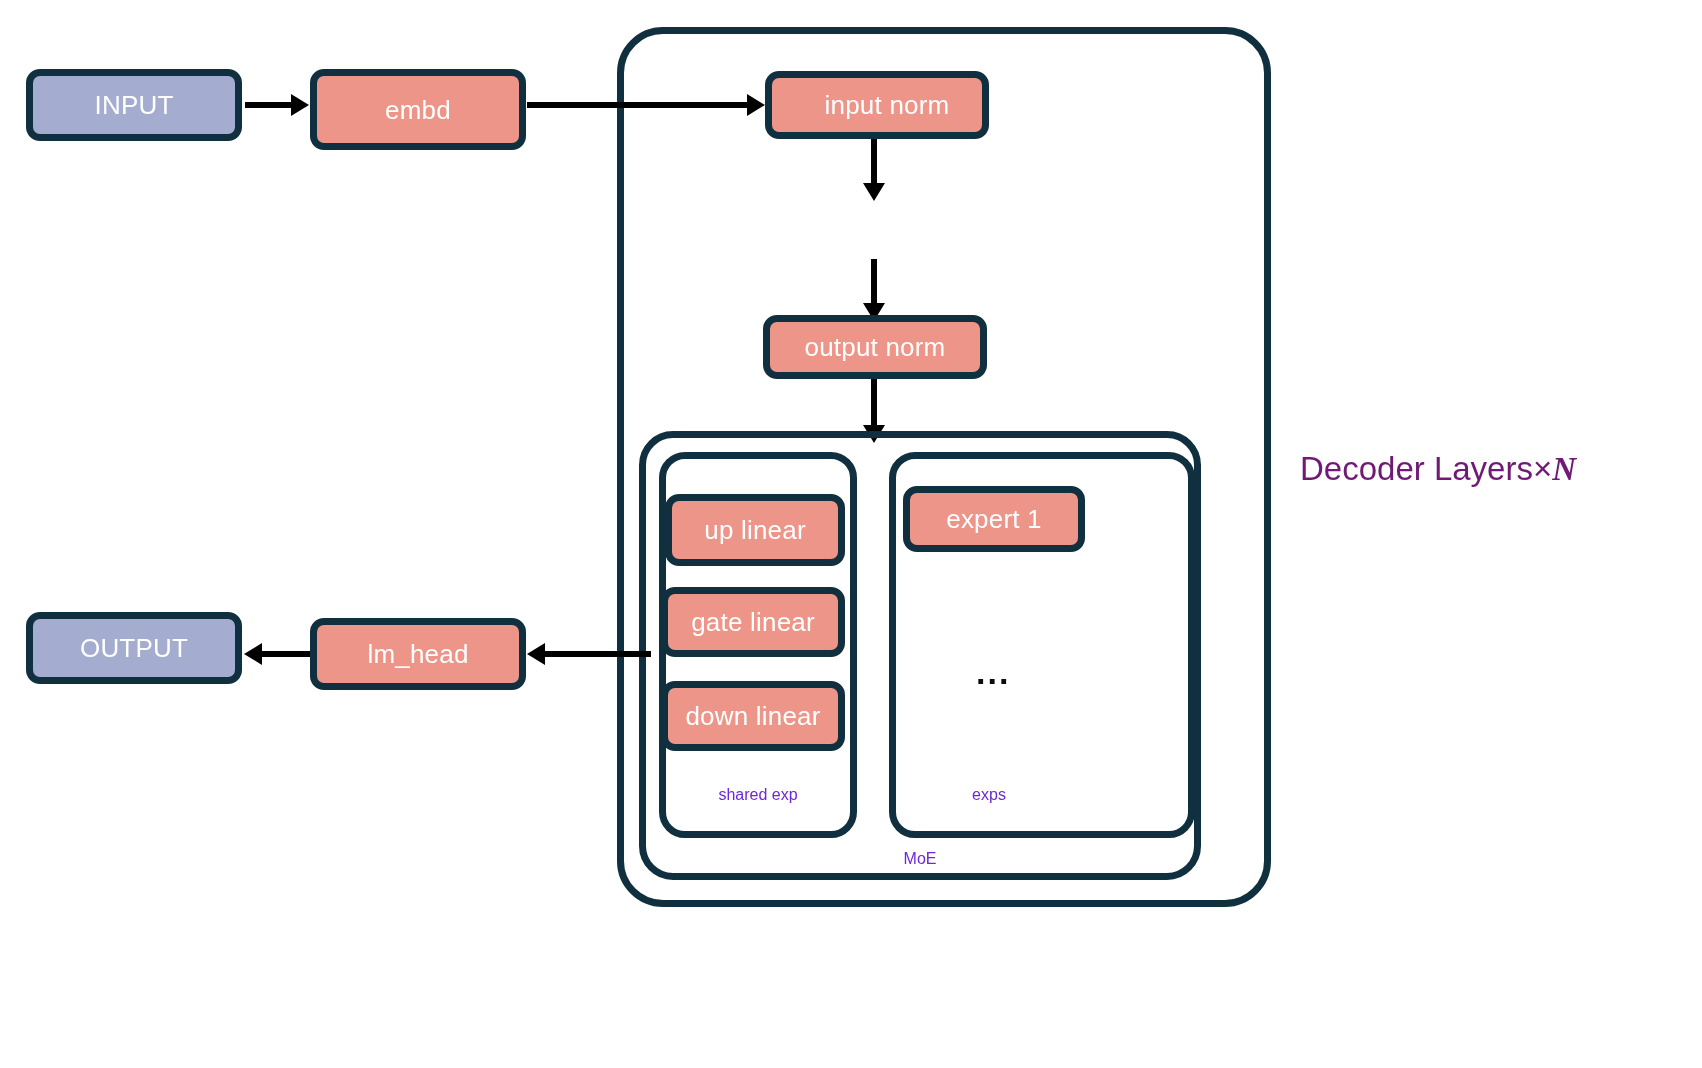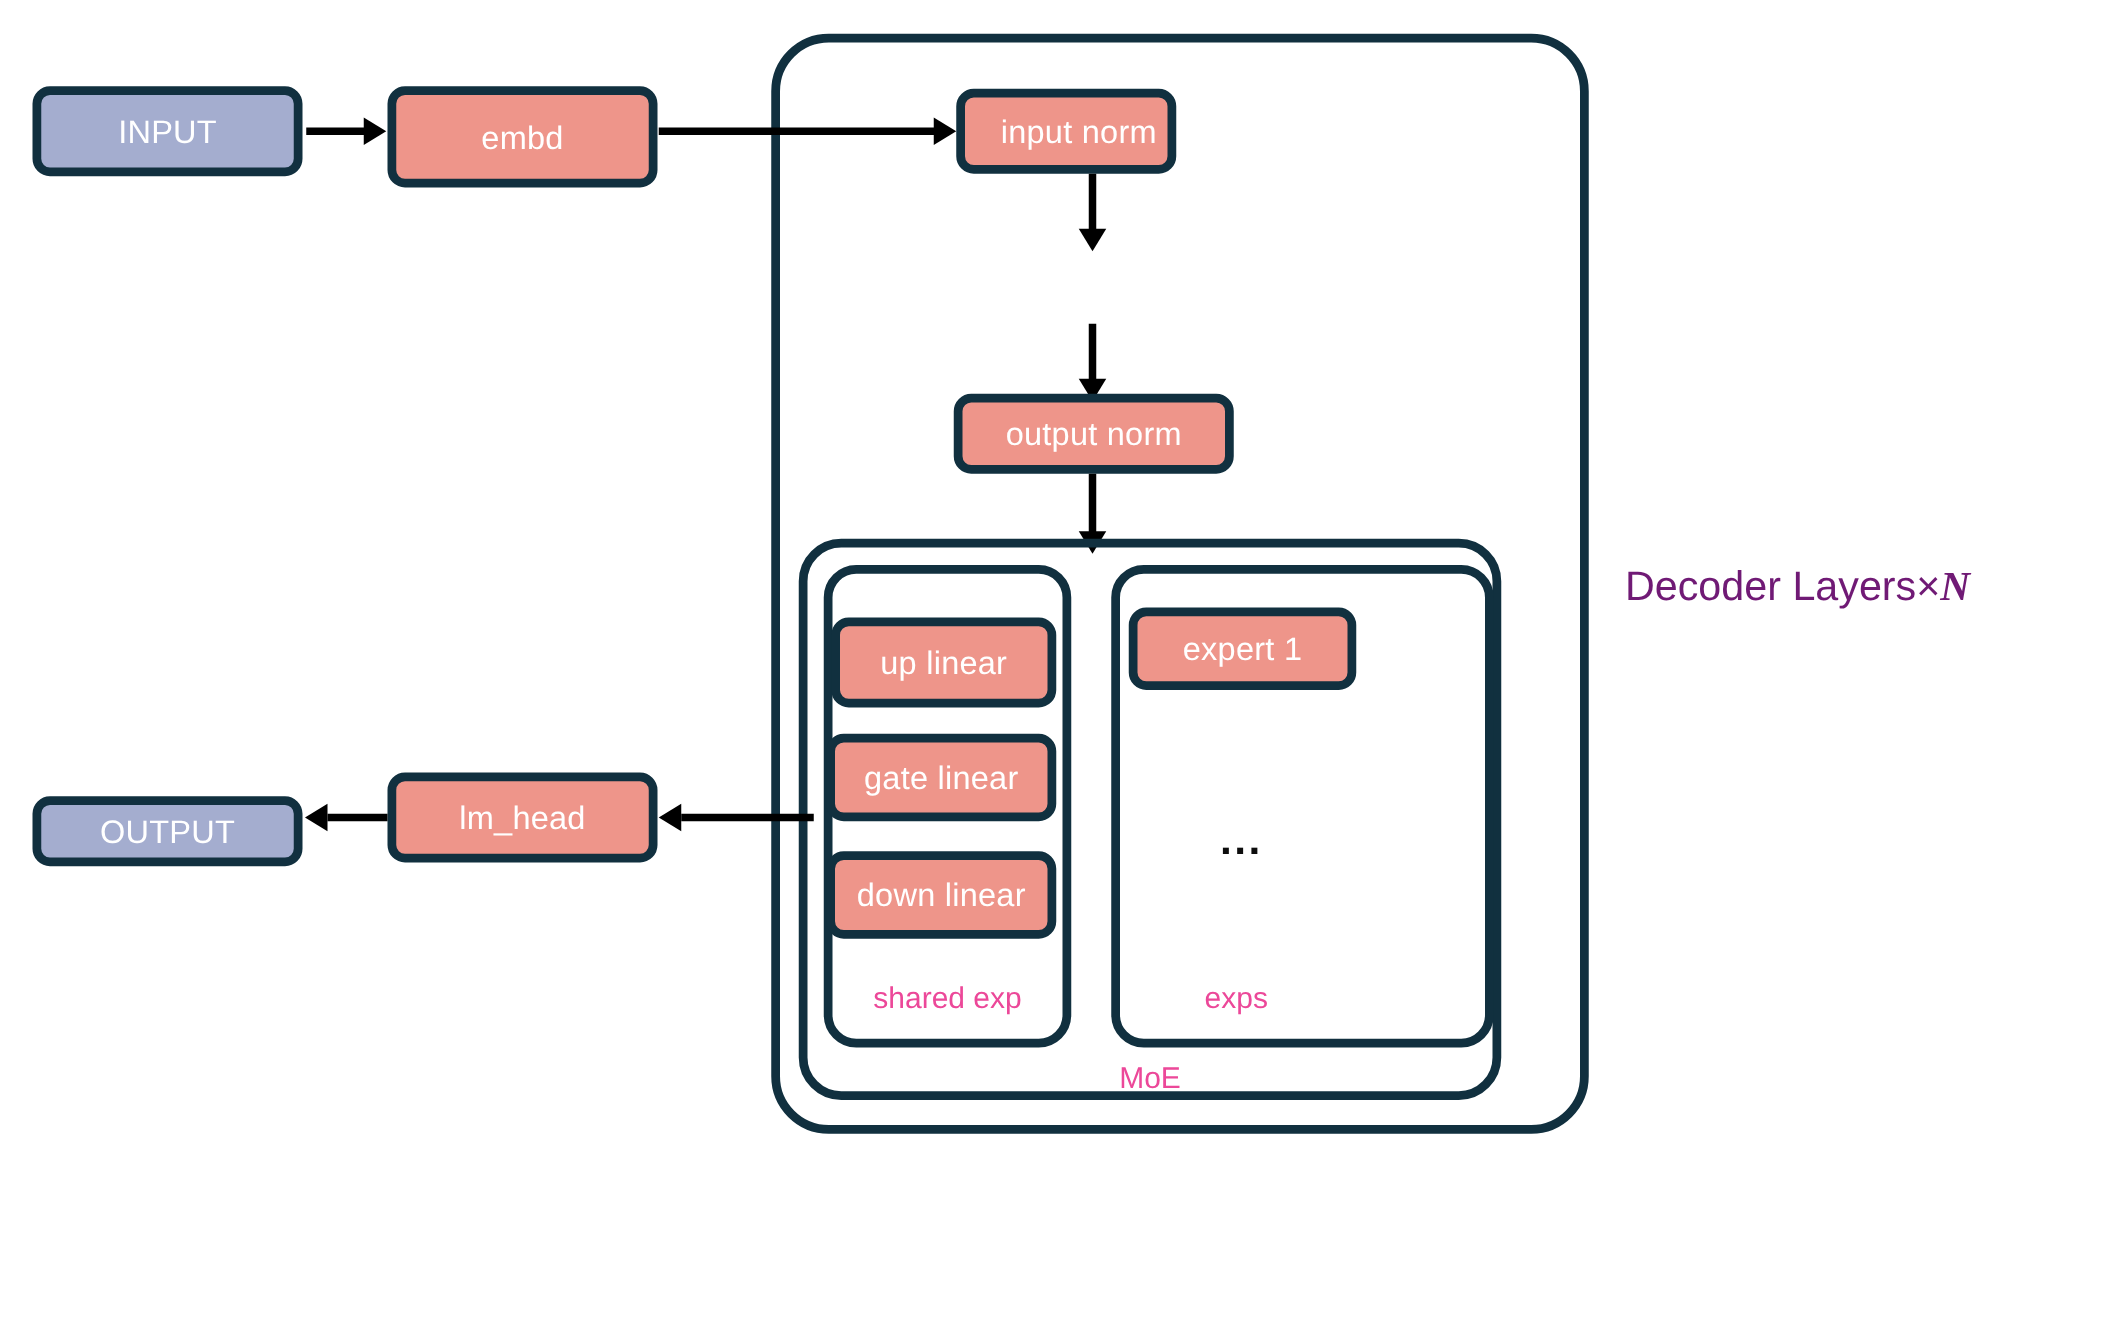--- a/index.html
+++ b/index.html
@@ -39,22 +39,22 @@
     box-sizing: border-box;
     border: 7px solid #11303f;
     background: transparent;
   }
   .container.decoder { border-radius: 46px; }
   .container.moe     { border-radius: 34px; }
   .container.group   { border-radius: 26px; }
 
   .caption {
     position: absolute;
-    color: #ec4899;
-    font-size: 24px;
+    color: #6d28d9;
+    font-size: 16px;
     line-height: 1;
     white-space: nowrap;
     text-align: center;
   }
 
   .side-label {
     position: absolute;
     color: #701a75;
     font-size: 33px;
     line-height: 1;
@@ -115,21 +115,21 @@
   <div class="node blue" style="left:26px; top:69px; width:216px; height:72px;">INPUT</div>
 
   <div class="node salmon" style="left:310px; top:69px; width:216px; height:81px;">embd</div>
 
   <div class="hline" style="left:245px; top:102px; width:47px;"></div>
   <div class="arrowhead right" style="left:291px; top:94px;"></div>
 
   <div class="hline" style="left:527px; top:102px; width:222px;"></div>
   <div class="arrowhead right" style="left:747px; top:94px;"></div>
 
-  <div class="node salmon" style="left:765px; top:71px; width:176px; height:68px;padding-left:20px;">input norm</div>
+  <div class="node salmon" style="left:765px; top:71px; width:224px; height:68px;padding-left:20px;">input norm</div>
 
   <div class="vline" style="left:871px; top:139px; height:48px;"></div>
   <div class="arrowhead down" style="left:863px; top:183px;"></div>
 
 
   <div class="vline" style="left:871px; top:259px; height:48px;"></div>
   <div class="arrowhead down" style="left:863px; top:303px;"></div>
 
   <div class="node salmon" style="left:763px; top:315px; width:224px; height:64px;">output norm</div>
 
@@ -155,21 +155,21 @@
   <div class="node salmon" style="left:903px; top:486px; width:182px; height:66px;">expert 1</div>
 
 
   <div class="ellipsis" style="left:976px; top:655px;">...</div>
 
 
   <div class="caption" style="left:889px; top:787px; width:200px;">exps</div>
 
   <div class="node salmon" style="left:310px; top:618px; width:216px; height:72px;">lm_head</div>
 
-  <div class="node blue" style="left:26px; top:637px; width:216px; height:56px;">OUTPUT</div>
+  <div class="node blue" style="left:26px; top:612px; width:216px; height:72px;">OUTPUT</div>
 
   <div class="hline" style="left:545px; top:651px; width:106px;"></div>
   <div class="arrowhead left" style="left:527px; top:643px;"></div>
 
   <div class="hline" style="left:262px; top:651px; width:48px;"></div>
   <div class="arrowhead left" style="left:244px; top:643px;"></div>
 
   <div class="side-label" style="left:1300px; top:452px;">
     <span>Decoder Layers×</span><span class="var">N</span>
   </div>

